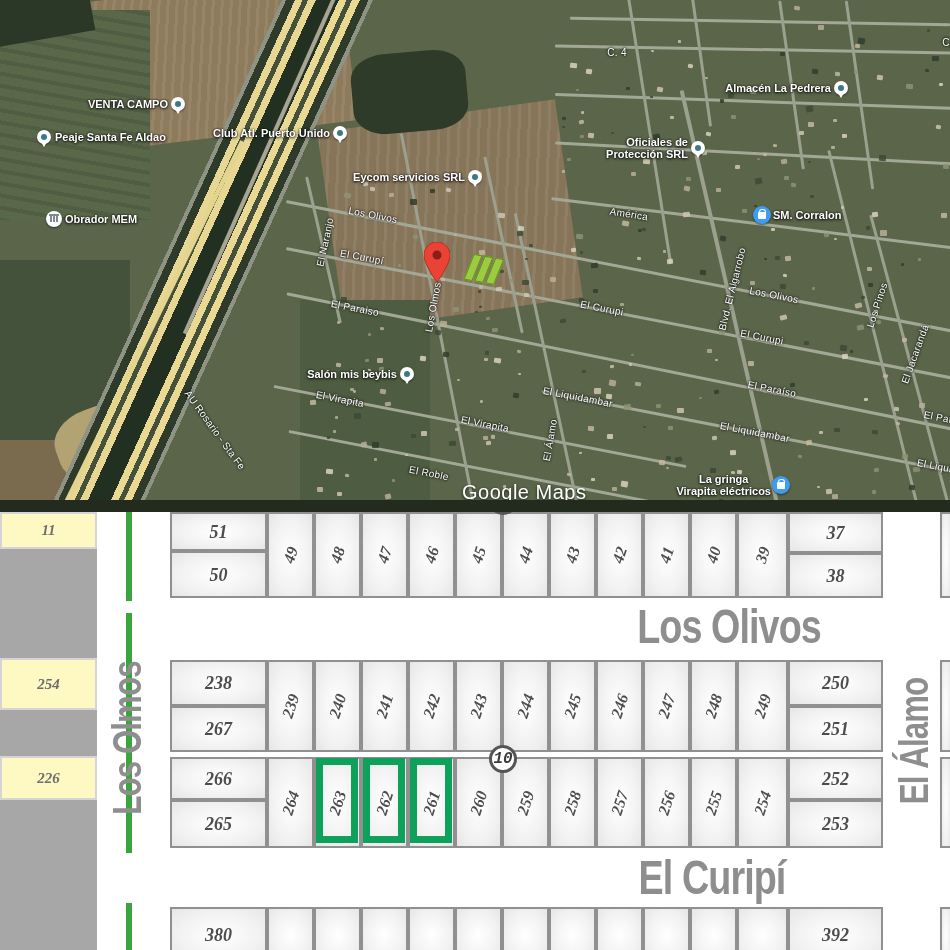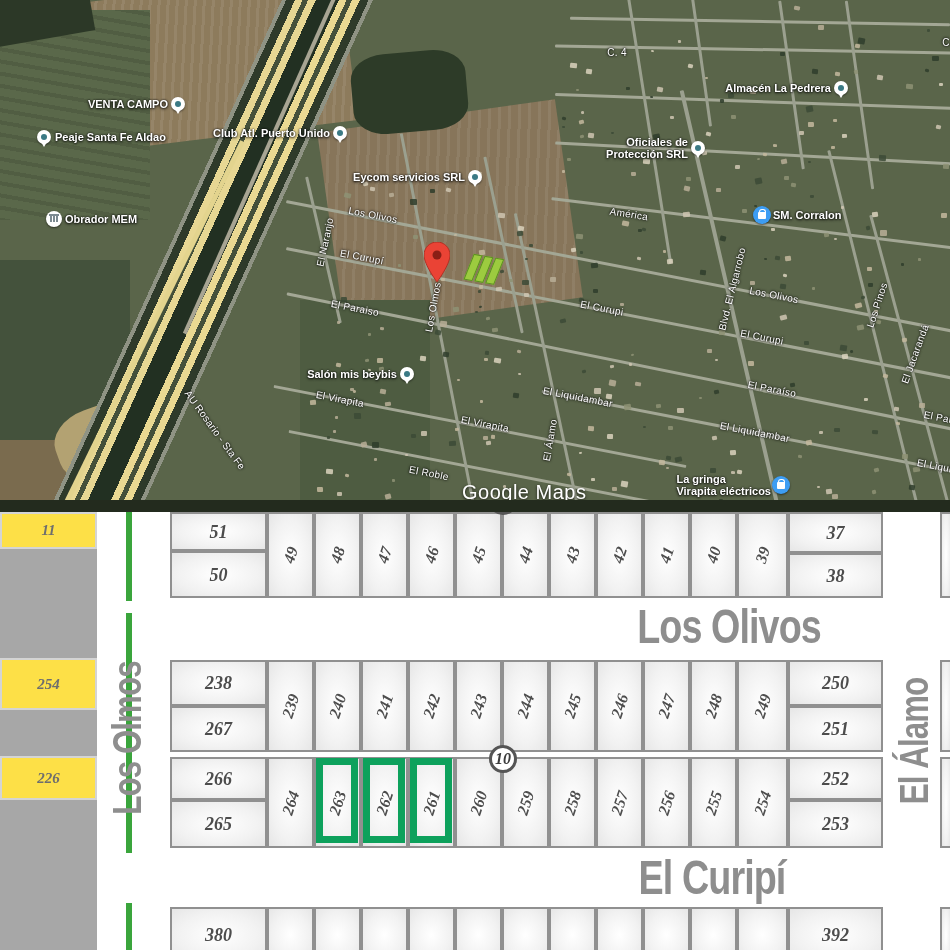--- a/index.html
+++ b/index.html
@@ -39,36 +39,36 @@
   #marker{position:absolute;left:424px;top:242px;}
   #hl-lots{position:absolute;left:468px;top:256px;transform:rotate(10deg);}
   .hl-lot{display:inline-block;width:7px;height:25px;margin-right:2px;transform:skewX(-12deg);
     background:#9ccb3f;border:1px solid #5c8f23;}
   #watermark{position:absolute;left:462px;top:481px;color:#fff;font-size:20px;font-weight:500;
     letter-spacing:.5px;text-shadow:0 1px 3px rgba(0,0,0,.8);}
   #map-bottom-band{position:absolute;left:0;top:500px;width:950px;height:12px;background:#232b1e;}
   
   #plat{position:absolute;left:0;top:512px;width:950px;height:438px;background:#fff;overflow:hidden;}
   #strip{position:absolute;left:0;top:0;width:97px;height:438px;background:#a7a7a7;}
-  .scell{position:absolute;left:0;width:97px;background:#fde047;border:2px solid #d4d4d4;box-sizing:border-box;
+  .scell{position:absolute;left:0;width:97px;background:#fef9c3;border:2px solid #d4d4d4;box-sizing:border-box;
     display:flex;align-items:center;justify-content:center;}
   .scell span{font-family:"Liberation Serif",serif;font-style:italic;font-weight:bold;font-size:15px;color:#6e6e6e;}
   .cell{position:absolute;box-sizing:border-box;border:2px solid #909090;
     background:radial-gradient(ellipse at center,#ffffff 0%,#f2f2f2 60%,#e6e6e6 100%);}
   .cell .num{position:absolute;left:50%;top:50%;transform:translate(-50%,-50%);
     font-family:"Liberation Serif",serif;font-style:italic;font-weight:bold;font-size:18px;color:#4d4d4d;white-space:nowrap;}
   .cell.rot .num{transform:translate(-50%,-50%) rotate(-72deg);font-size:16px;}
   .greenbox{position:absolute;box-sizing:border-box;border:7px solid #0da15c;background:transparent;}
   .gline{position:absolute;left:126px;width:6px;background:#3aa53c;}
   .bigname{position:absolute;color:#8e8e8e;font-weight:bold;letter-spacing:-1px;white-space:nowrap;
     transform:translate(-50%,-50%) scaleX(.92) scaleY(1.18);font-size:41px;}
   .bigname.vert{transform:translate(-50%,-50%) rotate(-90deg) scaleX(.92) scaleY(1.18);font-size:34px;}
   .blockcirc{position:absolute;box-sizing:border-box;background:#fff;border:3px solid #555;border-radius:50%;
     display:flex;align-items:center;justify-content:center;}
-  .blockcirc span{font-family:Liberation Serif, serif;font-style:italic;font-weight:bold;font-size:16px;color:#3c3c3c;}
+  .blockcirc span{font-family:Liberation Mono, monospace;font-style:italic;font-weight:bold;font-size:16px;color:#3c3c3c;}
 </style>
 </head>
 <body>
 
 <div id="stage">
   <div id="map">
 
     <div class="field" style="left:30px;top:-10px;width:320px;height:150px;transform:rotate(-7deg);background:repeating-linear-gradient(100deg,rgba(255,255,255,.08) 0 3px,transparent 3px 9px),#8d7b5c;"></div>
     <div class="field" style="left:-10px;top:10px;width:160px;height:210px;background:repeating-linear-gradient(10deg,rgba(0,0,0,.1) 0 4px,transparent 4px 12px),#5a684a;"></div>
     <div class="field" style="left:-20px;top:-30px;width:110px;height:70px;transform:rotate(-10deg);background:#2c3827;"></div>
@@ -410,21 +410,21 @@
         <div class="poi-label" style="top: 177px; right: 485px; text-align: right; transform: translateY(-50%);"><span>Eycom servicios SRL</span></div>
         <div class="pin pin-place" style="left: 834px; top: 81px;"></div>
         <div class="poi-label" style="top: 88px; right: 119px; text-align: right; transform: translateY(-50%);"><span>Almacén La Pedrera</span></div>
         <div class="pin pin-place" style="left: 691px; top: 141px;"></div>
         <div class="poi-label" style="top: 148px; right: 262px; text-align: right; transform: translateY(-50%);"><span>Oficiales de</span><span class="l2">Protección SRL</span></div>
         <div class="pin pin-place" style="left: 400px; top: 367px;"></div>
         <div class="poi-label" style="top: 374px; right: 553px; text-align: right; transform: translateY(-50%);"><span>Salón mis beybis</span></div>
         <div class="pin pin-shop" style="left: 753px; top: 206px;"></div>
         <div class="poi-label" style="top: 215px; left: 773px; transform: translateY(-50%);"><span>SM. Corralon</span></div>
         <div class="pin pin-shop" style="left: 772px; top: 476px;"></div>
-        <div class="poi-label" style="top: 485px; right: 179px; text-align: left; transform: translateY(-50%);"><span>La gringa</span><span class="l2">Virapita eléctricos</span></div>
+        <div class="poi-label" style="top: 485px; right: 179px; text-align: center; transform: translateY(-50%);"><span>La gringa</span><span class="l2">Virapita eléctricos</span></div>
         <div class="pin pin-civic" style="left: 46px; top: 211px;"></div>
         <div class="poi-label" style="top: 219px; left: 65px; transform: translateY(-50%);"><span>Obrador MEM</span></div>
       </div>
     <svg id="marker" width="26" height="42" viewBox="0 0 26 42">
       <path d="M13,0 C5.8,0 0,5.8 0,13 c0,9.7 13,27 13,27 s13,-17.3 13,-27 C26,5.8 20.2,0 13,0 z" fill="#ea4335" stroke="#b33024" stroke-width="1"></path>
       <circle cx="13" cy="13" r="4.5" fill="#8a1f16"></circle>
     </svg>
     <div id="watermark">Google Maps</div>
     <div id="map-bottom-band"></div>
   </div>

